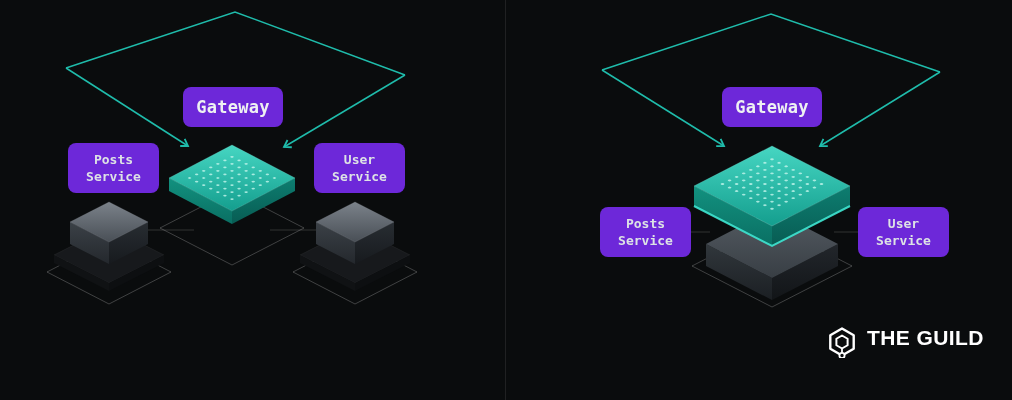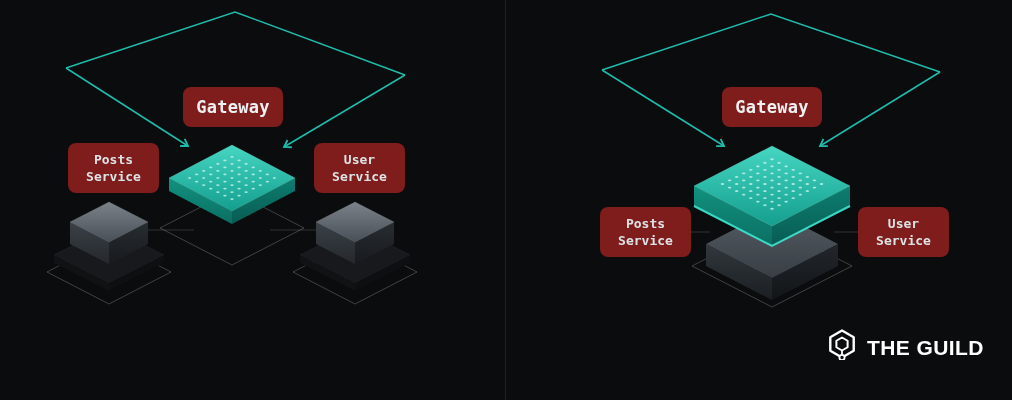--- a/index.html
+++ b/index.html
@@ -5,30 +5,30 @@
 <style>
   html,body{margin:0;padding:0;background:#0a0c0d;}
   .canvas{
     position:relative;width:1012px;height:400px;
     background:#0a0c0d;overflow:hidden;
     font-family:"DejaVu Sans Mono", monospace;
   }
   .art{position:absolute;left:0;top:0;}
   .divider{position:absolute;left:505px;top:0;width:1px;height:400px;background:rgba(255,255,255,0.09);}
   .label{
-    position:absolute;background:#7f1d1d;border-radius:8px;
+    position:absolute;background:#6d28d9;border-radius:8px;
     color:#eef1f2;font-weight:bold;box-sizing:border-box;
     display:flex;flex-direction:column;align-items:center;justify-content:center;
     text-align:center;
   }
   .label.gateway{width:100px;height:40px;font-size:17px;letter-spacing:.3px;}
   .label.service{width:91px;height:50px;font-size:13px;line-height:17px;color:#dde2e5;}
   .logo{
     position:absolute;left:826px;top:326px;height:34px;
-    display:flex;align-items:flex-end;gap:9px;
+    display:flex;align-items:flex-start;gap:9px;
     color:#ffffff;font-family:"Liberation Sans", sans-serif;
     font-weight:bold;font-size:21px;letter-spacing:.4px;white-space:nowrap;
   }
 </style>
 </head>
 <body>
 
 <div class="canvas">
 
   <svg class="art" width="1012" height="400" viewBox="0 0 1012 400">

